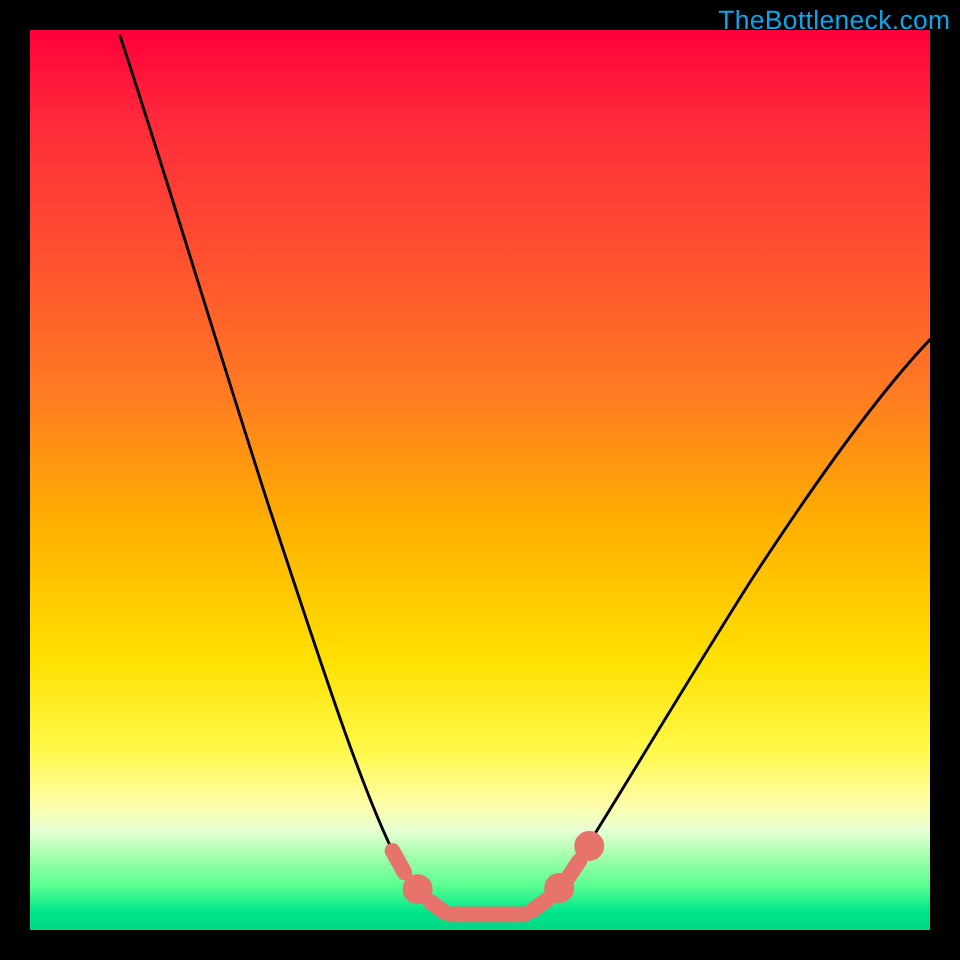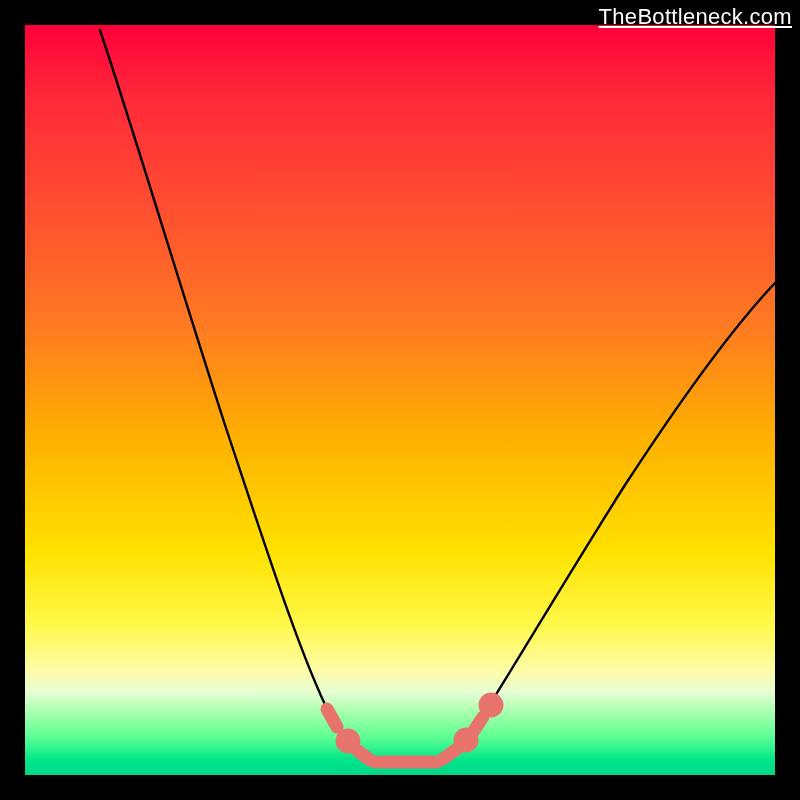--- a/index.html
+++ b/index.html
@@ -37,25 +37,24 @@
       #9effa9 92%,
       #5cff92 95%,
       #00e58a 98%,
       #00d688 100%
     );
   }
   .watermark {
     position: absolute;
     top: 4px;
     right: 8px;
-    color: #ffffff;
+    color: #0ea5e9;
     font-size: 22px;
     letter-spacing: 0.3px;
     user-select: none;
-    text-decoration: underline;
   }
   svg.curve {
     position: absolute;
     inset: 0;
     width: 100%;
     height: 100%;
   }
 </style>
 </head>
 <body>

